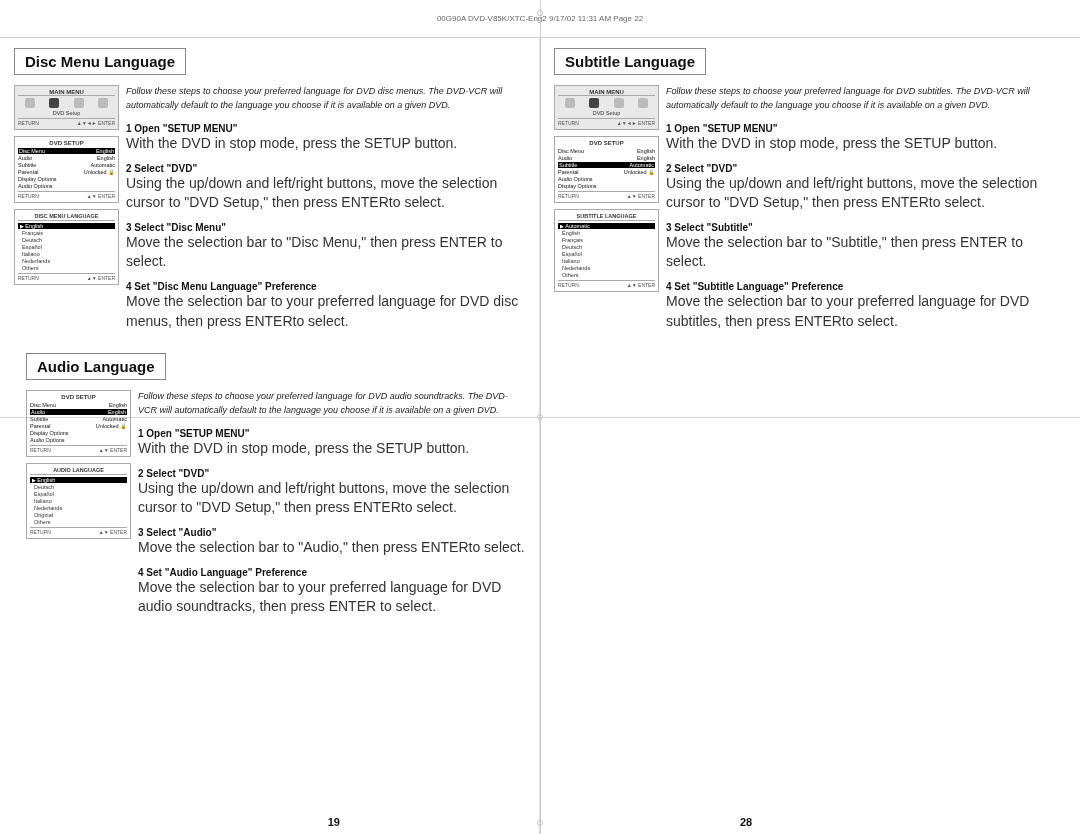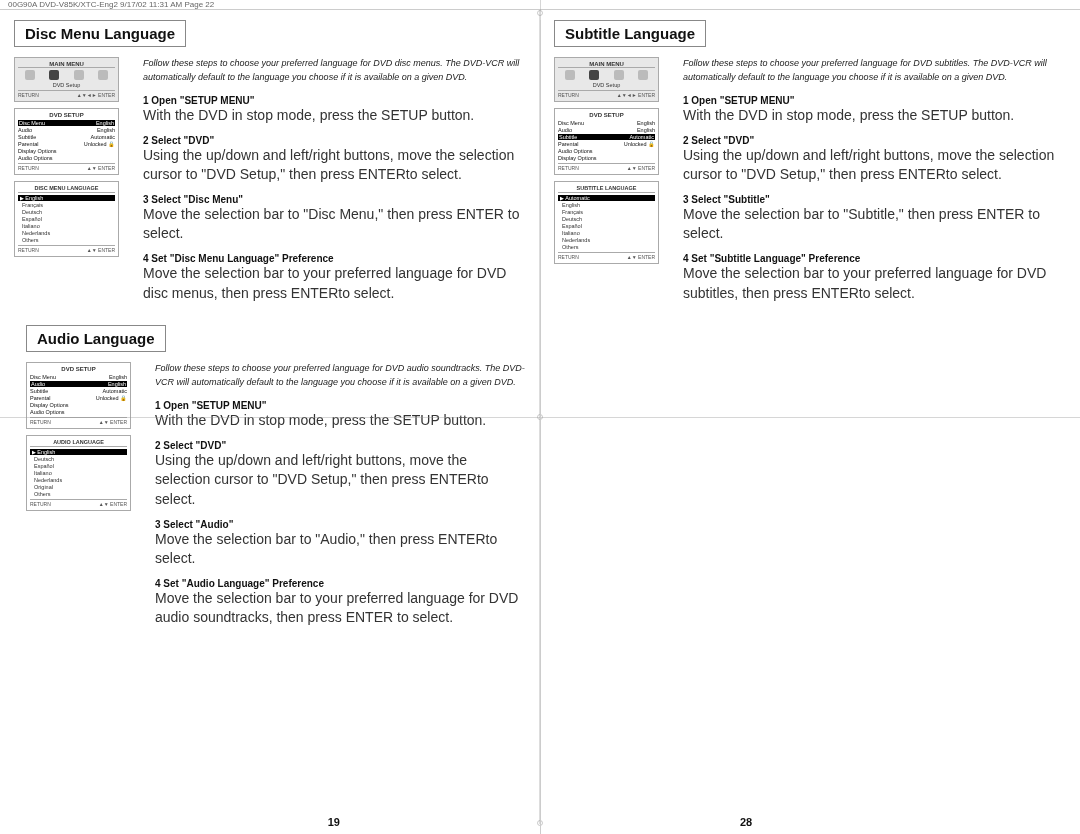--- a/index.html
+++ b/index.html
@@ -10,24 +10,24 @@
       font-family: Arial, sans-serif;
       font-size: 11px;
       color: #111;
       overflow: hidden;
       position: relative;
     }
 
     .page-header {
       font-size: 8px;
       color: #666;
-      padding: 0 8px;
+      padding: 14px 8px;
       border-bottom: 1px solid #ccc;
       display: flex;
-      justify-content: flex-start;
+      justify-content: center;
     }
 
     .two-column {
       display: flex;
       flex-direction: row;
       width: 100%;
       height: calc(100% - 20px);
     }
 
     .left-col, .right-col {
@@ -51,21 +51,21 @@
       font-size: 9px;
       line-height: 1.5;
       margin-bottom: 10px;
       color: #222;
       font-style: italic;
     }
 
     .steps-area {
       display: flex;
       flex-direction: row;
-      gap: 24px;
+      gap: 7px;
     }
 
     .screenshots-col {
       display: flex;
       flex-direction: column;
       gap: 6px;
       width: 105px;
       flex-shrink: 0;
     }
 

